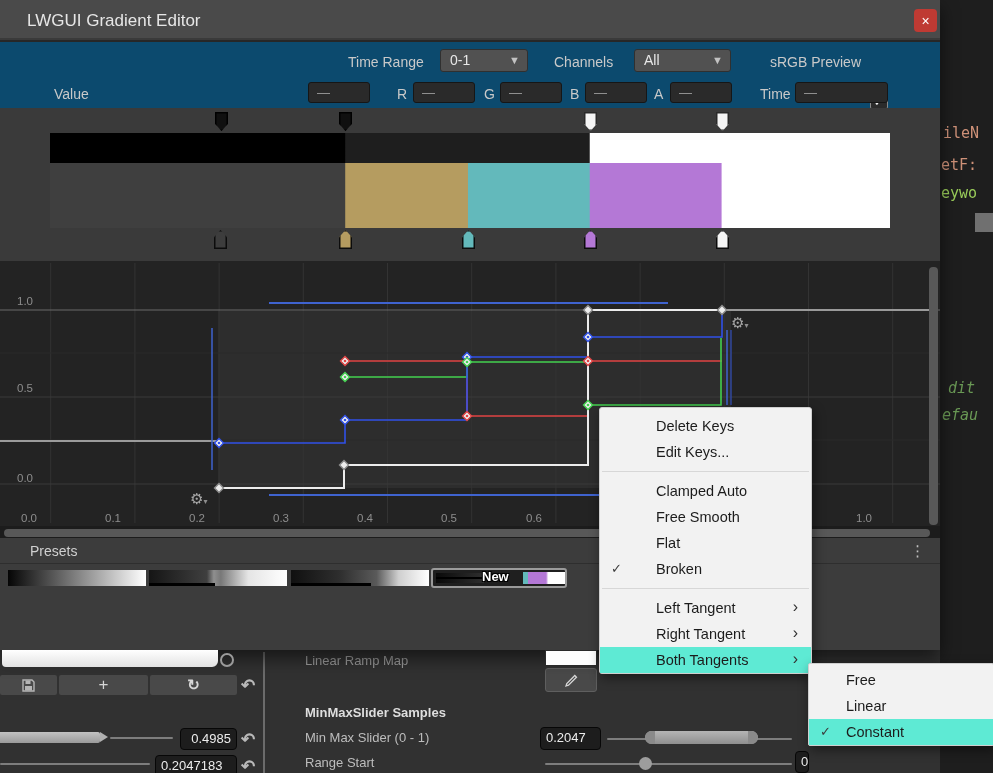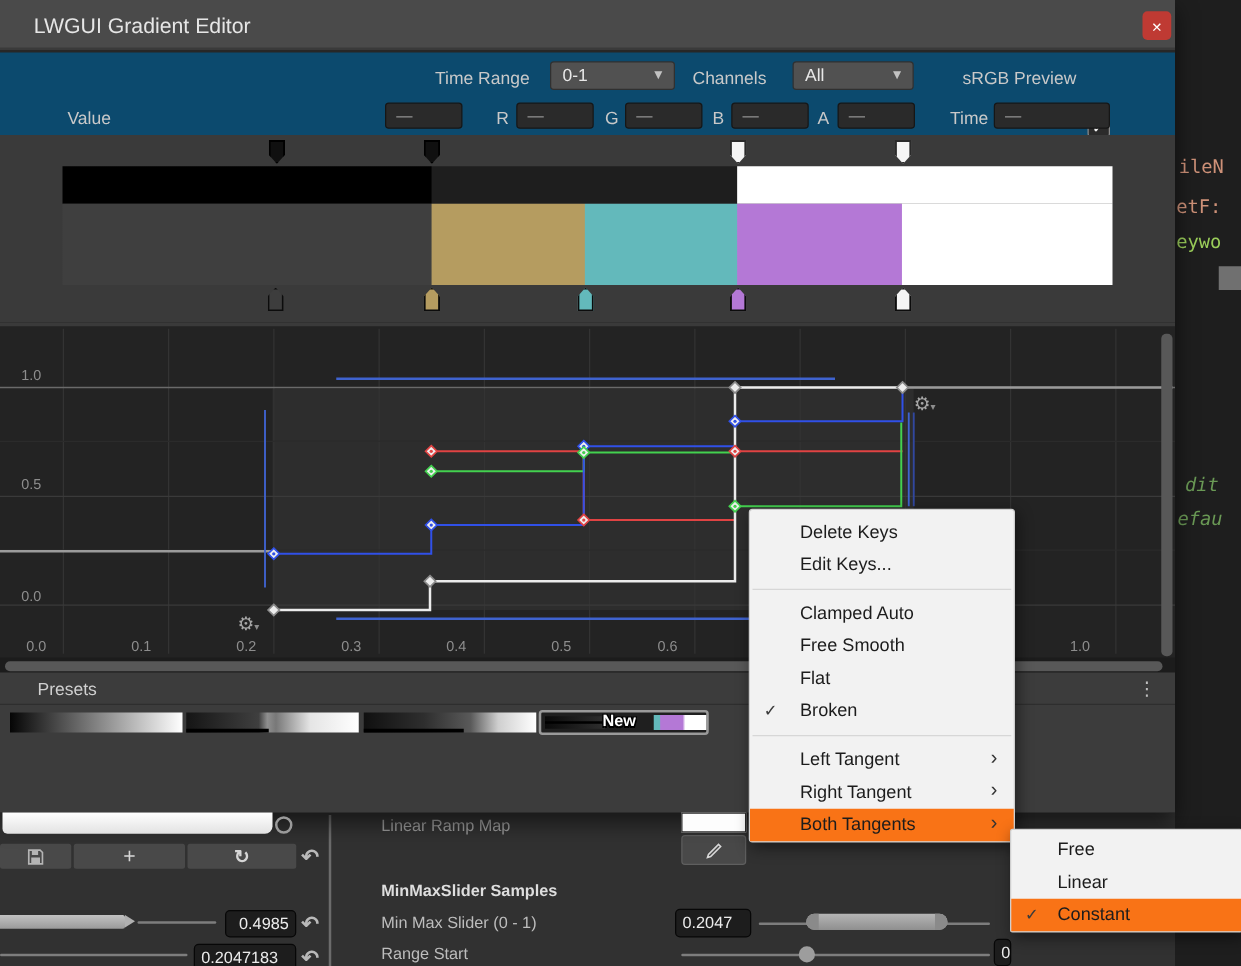--- a/index.html
+++ b/index.html
@@ -73,22 +73,22 @@
   #new-left { left:3px; top:3px; width:48px; height:10px; }
   #new-left .mid { position:absolute; left:0; top:4px; width:100%; height:2px; background:#000; }
   #new-label { left:49px; top:-1px; font-size:13px; font-weight:bold; color:#fff;
                text-shadow:1px 1px 0 #000, -1px -1px 0 #000, 1px -1px 0 #000, -1px 1px 0 #000; }
   #new-right { left:90px; top:2px; width:42px; height:12px; }
 
   
   .cmenu { position:absolute; background:#f2f2f2; border:1px solid #cfcfcf; border-radius:3px;
            box-shadow:2px 4px 12px rgba(0,0,0,.45); padding-top:5px; z-index:20; }
   .mi { position:relative; height:26px; line-height:26px; font-size:14.5px; color:#1c1c1c;
-        padding-left:40px; cursor:pointer; white-space:nowrap; }
-  .mi.hl { background:#f97316; }
+        padding-left:56px; cursor:pointer; white-space:nowrap; }
+  .mi.hl { background:#5eead4; }
   .mi .chk { position:absolute; left:11px; top:0; font-size:13px; color:#3c3c3c; }
   .mi .arr { position:absolute; right:13px; top:-1px; font-size:16px; color:#333; }
   .msep { height:1px; background:#d7d7d7; margin:6px 2px; }
   #main-menu { left:599px; top:407px; width:213px; }
   #sub-menu  { left:808px; top:663px; width:186px; padding-top:3px; border-radius:2px; }
   #sub-menu .mi { padding-left:37px; }
 
   
   #white-bar { left:2px; top:650px; width:216px; height:17px; background:linear-gradient(#ffffff,#e2e2e2);
                border-radius:0 0 6px 4px; z-index:5; }
@@ -168,21 +168,21 @@
 
     <div class="abs" id="titlebar">
       <span class="abs" id="title-text">LWGUI Gradient Editor</span>
       <div class="abs" id="close-btn">
         <span>×</span>
       </div>
     </div>
 
     <div class="abs" id="ctrl-row">
       <span class="ulabel" style="left:348px; top:12px;">Time Range</span>
-      <div class="dropdown" style="left:440px; top:7px; width:100px;">
+      <div class="dropdown" style="left:440px; top:7px; width:88px;">
         <span>0-1</span>
         <span class="dd-arrow">▼</span>
       </div>
       <span class="ulabel" style="left:554px; top:12px;">Channels</span>
       <div class="dropdown" style="left:634px; top:7px; width:97px;">
         <span>All</span>
         <span class="dd-arrow">▼</span>
       </div>
       <span class="ulabel" style="left:770px; top:12px;">sRGB Preview</span>
       <div class="abs" id="srgb-check">

